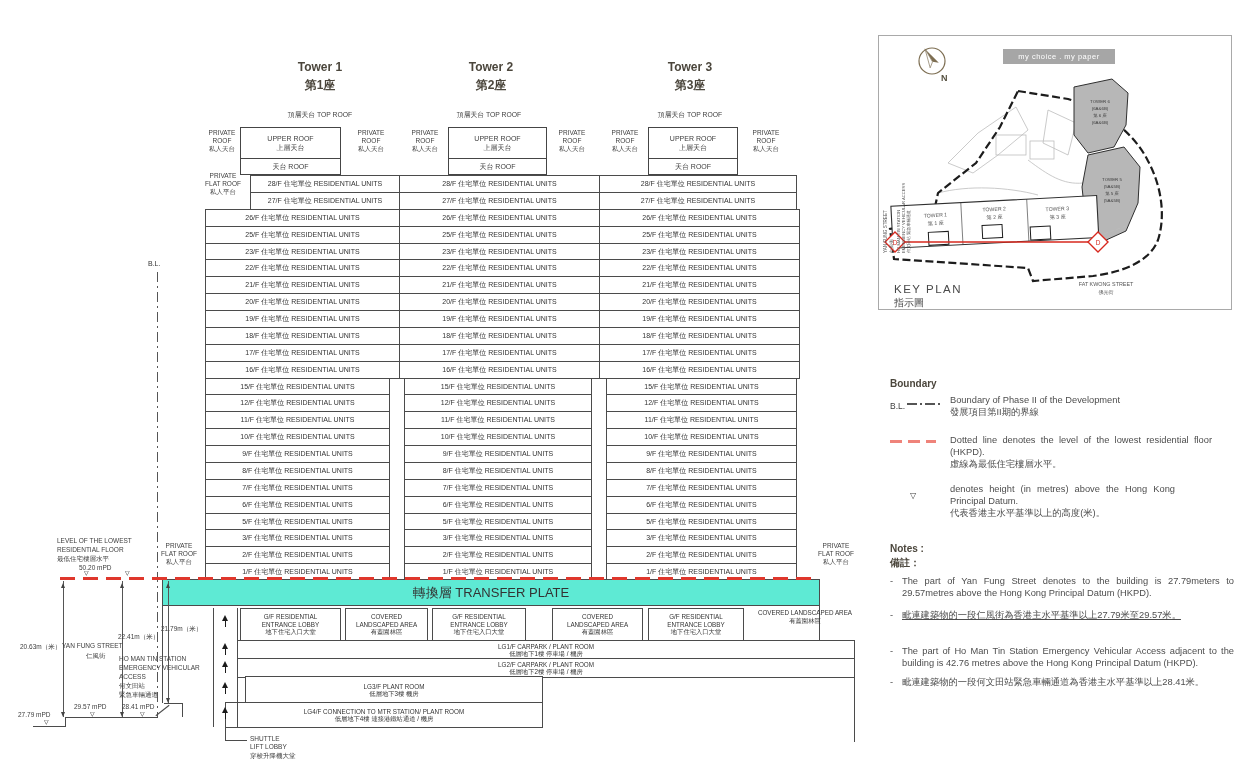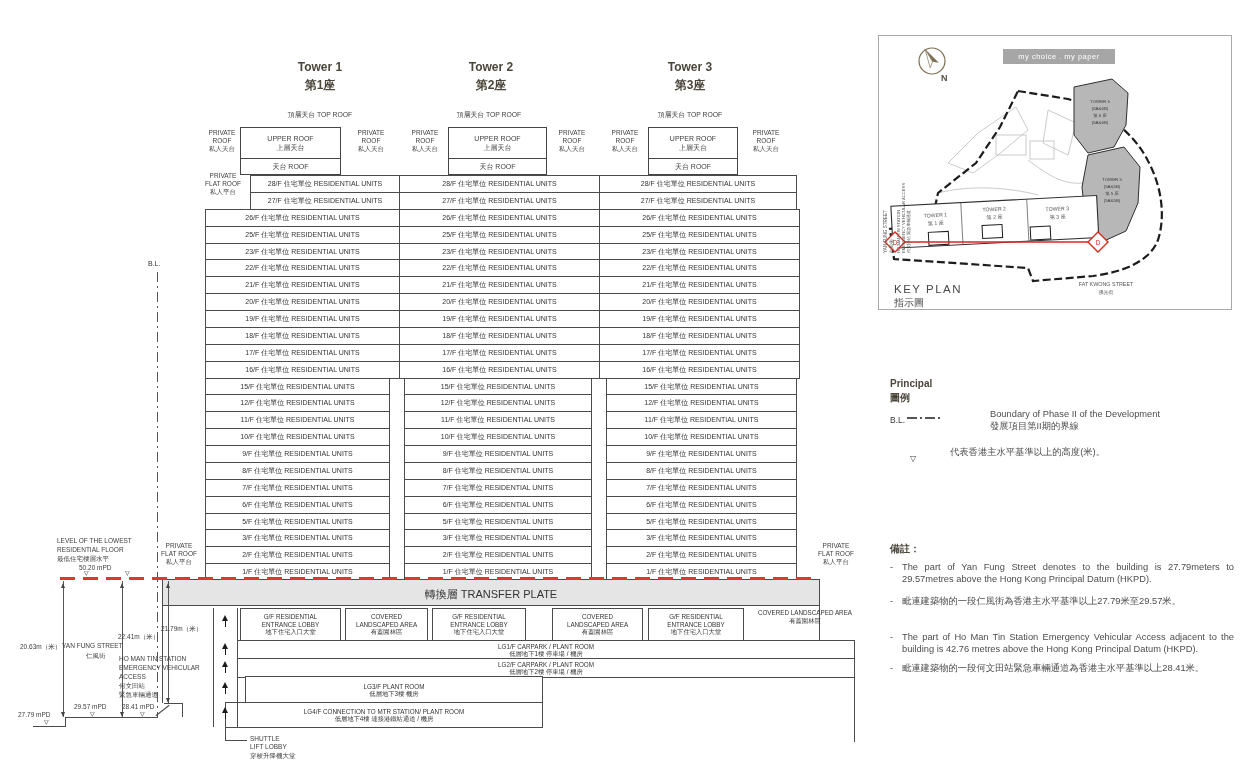--- a/index.html
+++ b/index.html
@@ -180,21 +180,21 @@
         <div>FLAT ROOF</div>
         <div>私人平台</div>
       </div>
       <div class="lbl" style="position: absolute; left: 810px; top: 542px; width: 52px;">
         <div>PRIVATE</div>
         <div>FLAT ROOF</div>
         <div>私人平台</div>
       </div>
       <div class="" style="position: absolute; left: 148px; top: 260px; font-size: 7px; color: rgb(51, 51, 51);">B.L.</div>
       <div class="blline" style="position: absolute; left: 157px; top: 272px; height: 446px;"></div>
-      <div class="" style="position: absolute; left: 162px; top: 579px; width: 658px; height: 27px; border: 1px solid rgb(75, 75, 75); box-sizing: border-box; display: flex; align-items: flex-end; justify-content: center; font-size: 11px; color: rgb(51, 51, 51); padding-bottom: 3px; background: #e5e5e5;">轉換層 TRANSFER PLATE</div>
+      <div class="" style="position: absolute; left: 162px; top: 579px; width: 658px; height: 27px; border: 1px solid rgb(75, 75, 75); box-sizing: border-box; display: flex; align-items: flex-end; justify-content: center; font-size: 13px; color: rgb(51, 51, 51); padding-bottom: 3px; background: #5eead4;">轉換層 TRANSFER PLATE</div>
       <div class="redline" style="position: absolute; left: 60px; top: 577px; width: 758px; z-index: 4;"></div>
       <div class="tri" style="position: absolute; left: 84px; top: 570px;">▽</div>
       <div class="tri" style="position: absolute; left: 125px; top: 570px;">▽</div>
       <div class="" style="position: absolute; left: 57px; top: 537px; font-size: 6.5px;">LEVEL OF THE LOWEST</div>
       <div class="" style="position: absolute; left: 57px; top: 546px; font-size: 6.5px;">RESIDENTIAL FLOOR</div>
       <div class="" style="position: absolute; left: 57px; top: 555px; font-size: 6.5px;">最低住宅樓層水平</div>
       <div class="" style="position: absolute; left: 79px; top: 564px; font-size: 6.5px;">50.20 mPD</div>
       <div class="" style="position: absolute; left: 63px; top: 581px; height: 136px; background: rgb(85, 85, 85); width: 1px;"></div>
       <div class="" style="position: absolute; left: 61px; top: 581px; width: 0px; height: 0px; border-width: 2.5px 2.5px 5px; border-style: solid; border-color: rgba(0, 0, 0, 0) rgba(0, 0, 0, 0) rgb(68, 68, 68); border-image: initial;"></div>
       <div class="" style="position: absolute; left: 61px; top: 712px; width: 0px; height: 0px; border-width: 5px 2.5px 2.5px; border-style: solid; border-color: rgb(68, 68, 68) rgba(0, 0, 0, 0) rgba(0, 0, 0, 0); border-image: initial;"></div>
@@ -364,49 +364,59 @@
     <text x="16" y="258" font-size="11.5" letter-spacing="1.5">KEY  PLAN</text>
     <text x="16" y="271" font-size="10">指示圖</text>
   </g>
 </svg></div>
 
   <div class="abs" style="left:889px;top:315px;"></div>
 
   <div class="abs" style="left:1003px;top:49px;width:112px;height:15px;background:#a6a6a6;color:#fff;font-size:7.5px;display:flex;align-items:center;justify-content:center;letter-spacing:.5px;">my choice . my paper</div>
 
   <div class="abs" style="left:890px;top:377px;width:356px;">
-    <div class="h2">Principal</div>
-    <div class="h2">圖例</div>
+    <div class="h2">Boundary</div>
     <div id="notation-items">
         <div class="nt-item" style="margin-top: 4px;">
           <div class="nt-sym"><span style="font-size: 8.5px; color: rgb(61, 61, 61);">B.L.</span><span style="display: inline-block; width: 34px; height: 1.5px; margin: 0px 0px 2px 2px; background: repeating-linear-gradient(90deg, rgb(85, 85, 85) 0px, rgb(85, 85, 85) 10px, rgba(0, 0, 0, 0) 10px, rgba(0, 0, 0, 0) 13px, rgb(85, 85, 85) 13px, rgb(85, 85, 85) 15px, rgba(0, 0, 0, 0) 15px, rgba(0, 0, 0, 0) 18px); vertical-align: middle;"></span></div>
-          <div class="nt-tx" style="width: 288px; margin-left: 40px;">
+          <div class="nt-tx" style="width: 288px;">
             <div>Boundary of Phase II of the Development</div>
             <div>發展項目第II期的界線</div>
           </div>
         </div>
+        <div class="nt-item" style="margin-top: 16px;">
+          <div class="nt-sym">
+            <div style="width: 46px; height: 3px; margin-top: 5px; background: repeating-linear-gradient(90deg, rgb(239, 131, 122) 0px, rgb(239, 131, 122) 12px, rgba(0, 0, 0, 0) 12px, rgba(0, 0, 0, 0) 18px);"></div>
+          </div>
+          <div class="nt-tx" style="width: 262px;">
+            <div>Dotted line denotes the level of the lowest residential floor (HKPD).</div>
+            <div>虛線為最低住宅樓層水平。</div>
+          </div>
+        </div>
         <div class="nt-item" style="margin-top: 14px;">
           <div class="nt-sym"><span style="font-size: 8px; color: rgb(61, 61, 61); margin-left: 20px;">▽</span></div>
           <div class="nt-tx" style="width: 225px;">
+            <div>denotes height (in metres) above the Hong Kong Principal Datum.</div>
             <div>代表香港主水平基準以上的高度(米)。</div>
           </div>
         </div>
       </div>
   </div>
 
   <div class="abs" style="left:890px;top:542px;width:356px;">
+    <div class="h2">Notes :</div>
     <div class="h2">備註：</div>
     <div id="notes-items">
         <div class="note-item" style="margin-top: 6px;">
           <div class="b">-</div>
           <div class="tx" style="width: 332px;">The part of Yan Fung Street denotes to the building is 27.79meters to 29.57metres above the Hong Kong Principal Datum (HKPD).</div>
         </div>
         <div class="note-item" style="margin-top: 10px;">
           <div class="b">-</div>
-          <div class="tx" style="width: 332px;">毗連建築物的一段仁風街為香港主水平基準以上27.79米至29.57米。</div>
+          <div class="tx" style="width: 332px; text-decoration: underline;">毗連建築物的一段仁風街為香港主水平基準以上27.79米至29.57米。</div>
         </div>
         <div class="note-item" style="margin-top: 24px;">
           <div class="b">-</div>
           <div class="tx" style="width: 332px;">The part of Ho Man Tin Station Emergency Vehicular Access adjacent to the building is 42.76 metres above the Hong Kong Principal Datum (HKPD).</div>
         </div>
         <div class="note-item" style="margin-top: 8px;">
           <div class="b">-</div>
           <div class="tx" style="width: 332px;">毗連建築物的一段何文田站緊急車輛通道為香港主水平基準以上28.41米。</div>
         </div>
       </div>

